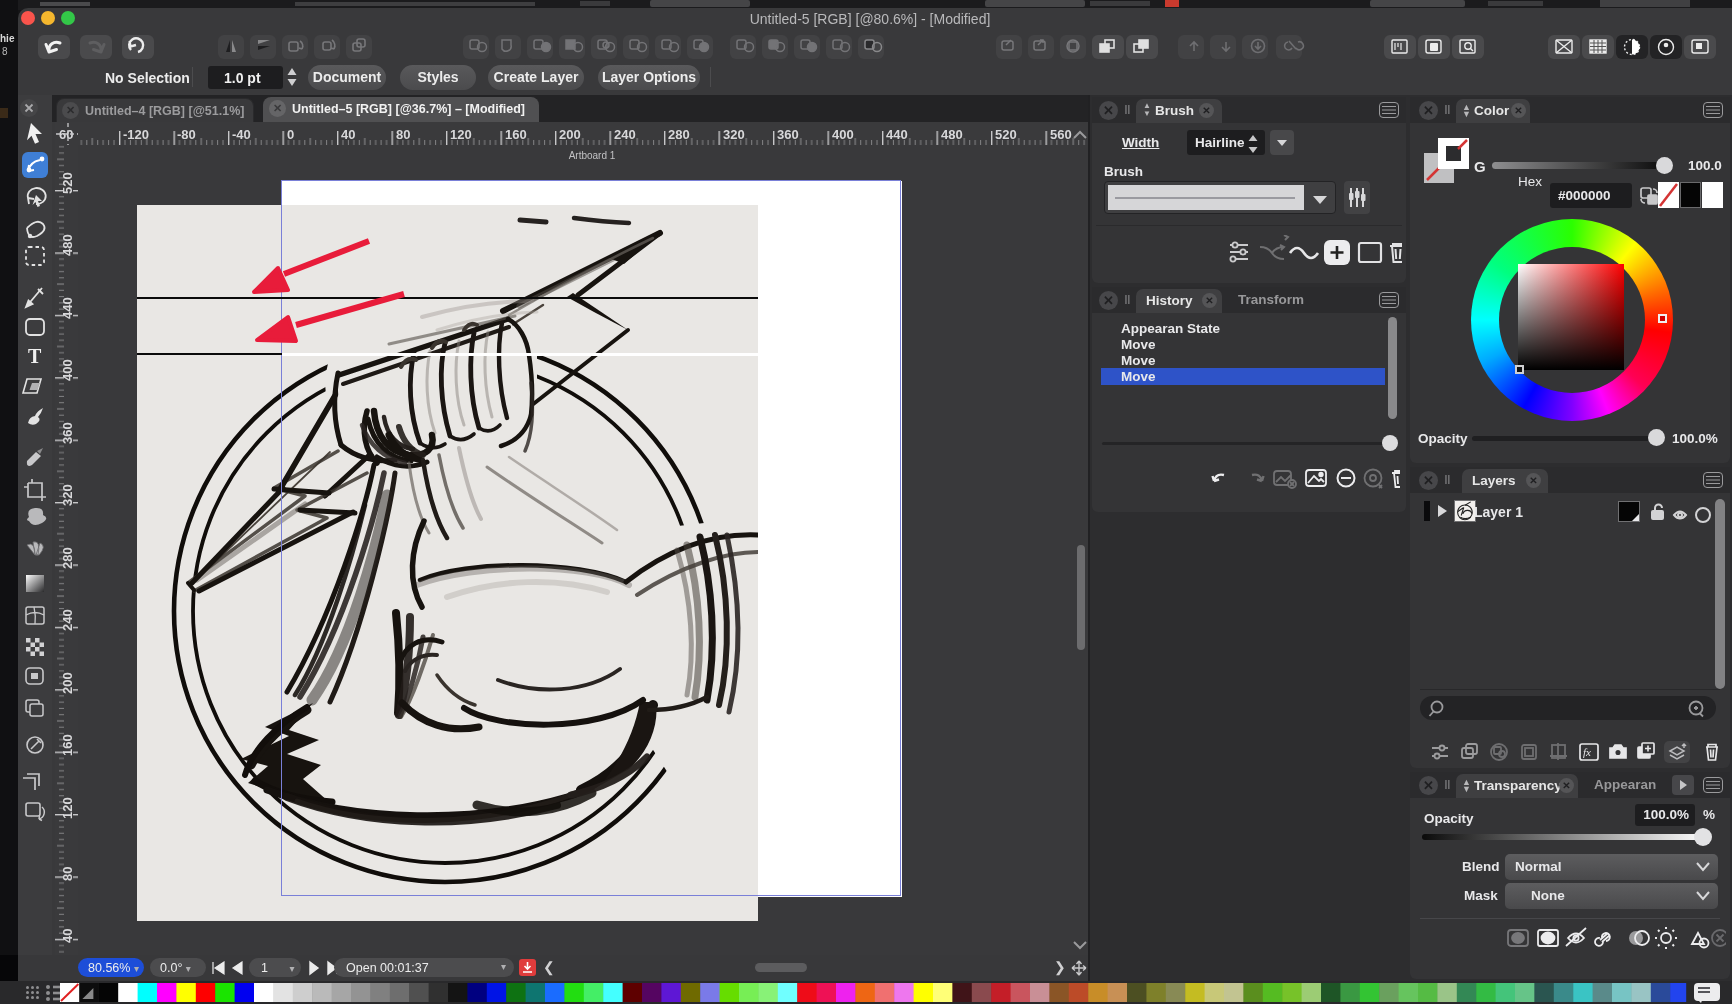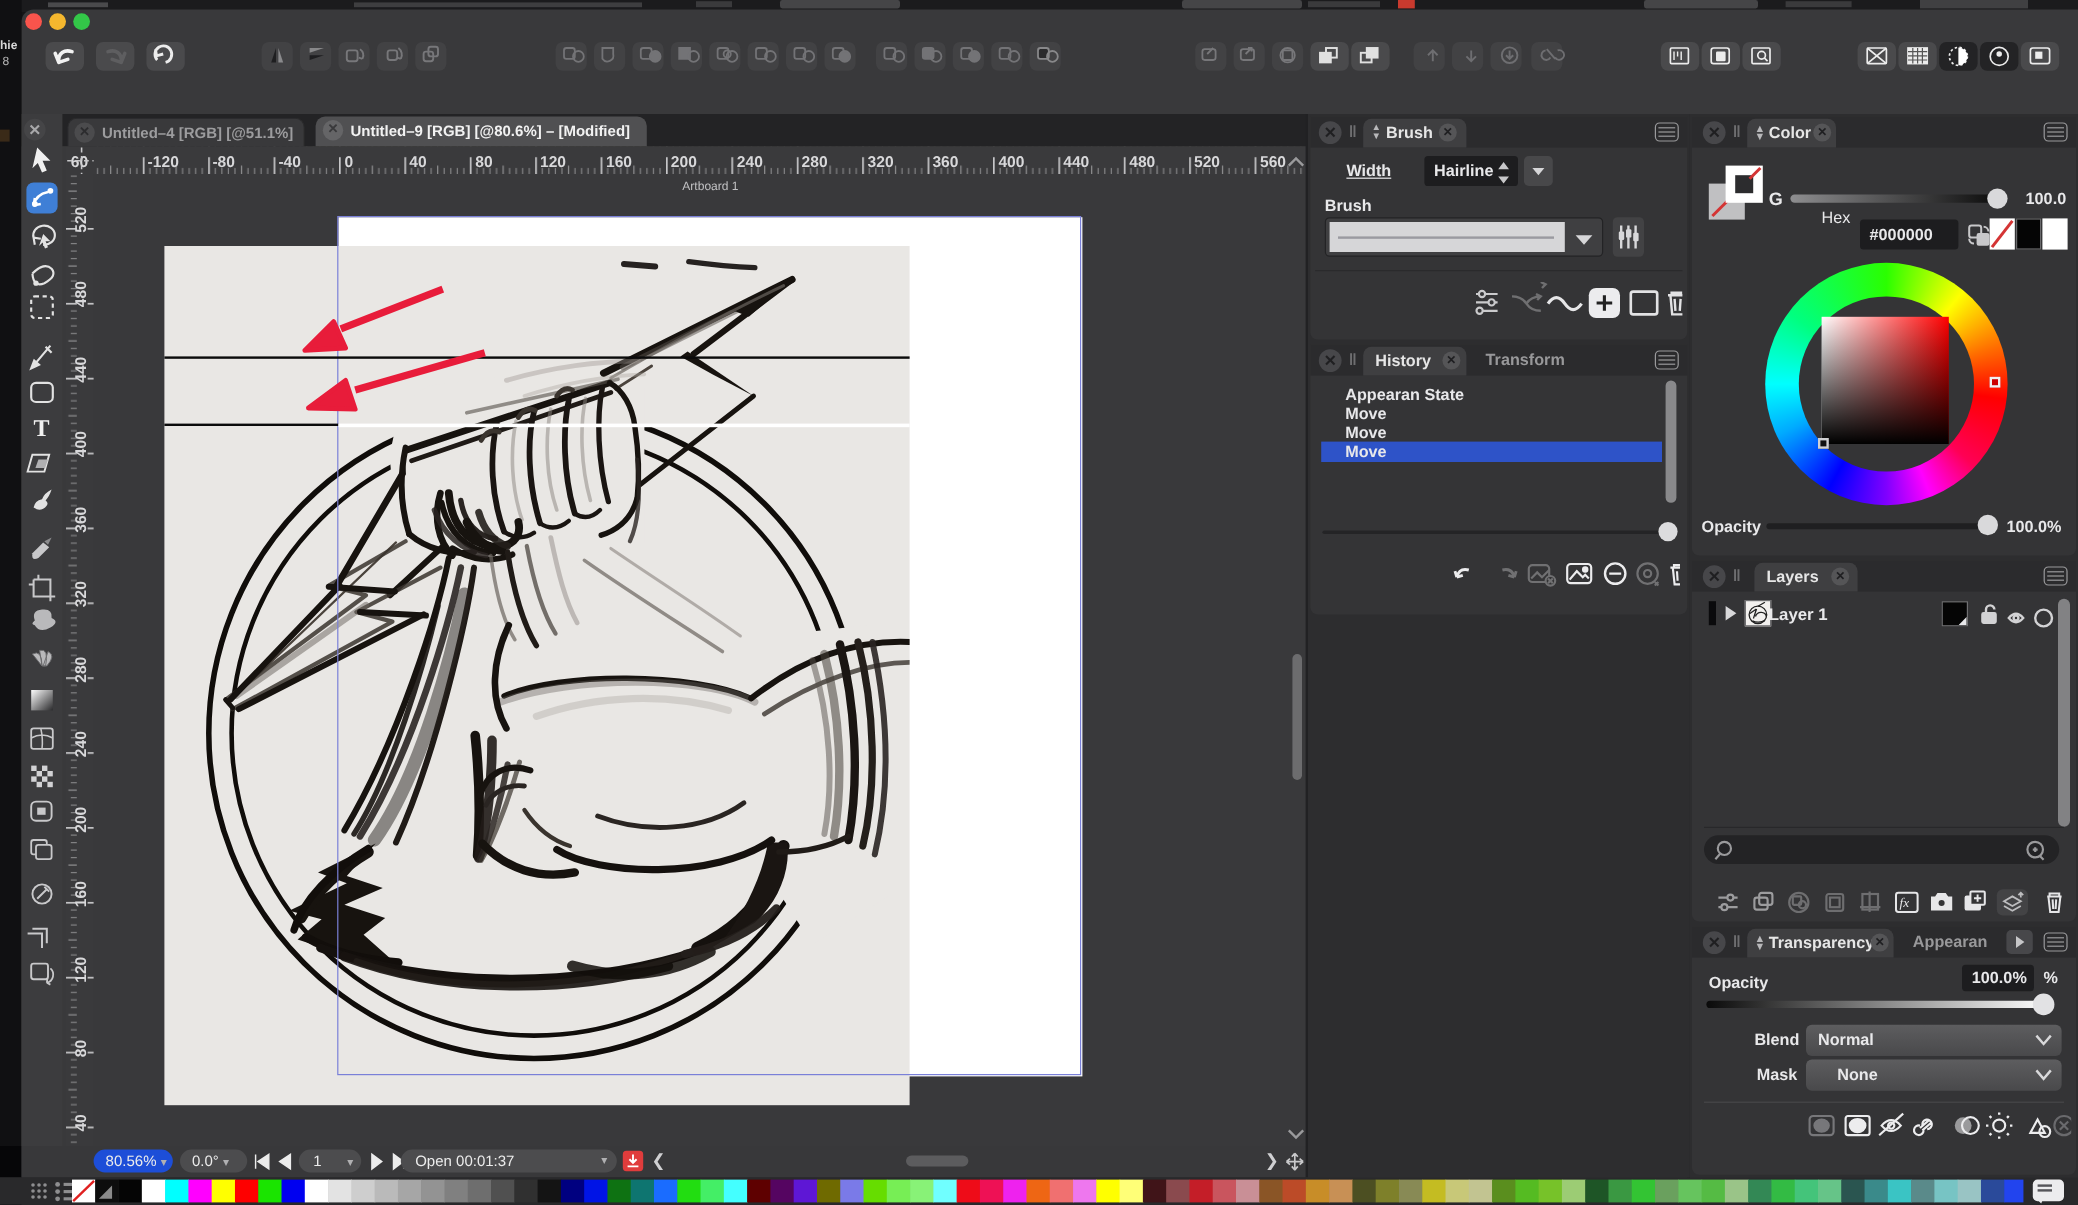--- a/index.html
+++ b/index.html
@@ -31,20 +31,21 @@
   <div class="abs" style="left:0;top:33px;color:#d8d8d8;font-size:10px;font-weight:bold;">hie</div>
   <div class="abs" style="left:2px;top:46px;color:#b8b8b8;font-size:10px;">8</div>
   <div class="abs" style="left:0;top:108px;width:8px;height:10px;background:#3a2a18;"></div>
   <div class="abs" style="left:0;top:955px;width:18px;height:30px;background:#060608;"></div>
 
   <div class="abs" style="left:18px;top:8px;width:1714px;height:996px;background:#39393b;border-radius:10px 0 0 0;"></div>
 
   <div class="abs" style="left:21px;top:11px;width:14px;height:14px;border-radius:50%;background:#f9544c;"></div>
   <div class="abs" style="left:41px;top:11px;width:14px;height:14px;border-radius:50%;background:#f5b72e;"></div>
   <div class="abs" style="left:61px;top:11px;width:14px;height:14px;border-radius:50%;background:#33c748;"></div>
+  <div class="abs" style="left:600px;top:11px;width:540px;color:#b9b9bb;font-size:14px;text-align:center;">Untitled-5 [RGB] [@80.6%] - [Modified]</div>
 
   <div id="toolbar" class="abs" style="left:18px;top:31px;width:1714px;height:31px;">
     <svg width="1714" height="31" style="position:absolute;left:0;top:0;">
       <defs>
         <g id="tbtn">
             <rect x="0" y="0" width="32" height="24" rx="6" fill="#4a4a4c"></rect>
           </g>
         <g id="tbtnD">
             <rect x="0" y="0" width="26" height="24" rx="6" fill="#424244"></rect>
           </g>
@@ -187,32 +188,46 @@
             <path d="M1614 8.5 a7.5 7.5 0 0 1 0 15 z" fill="#fff" stroke="none"></path>
           <circle cx="1648" cy="16" r="7.5"></circle>
             <circle cx="1648" cy="14" r="1.6" fill="#ececec"></circle>
           <rect x="1674" y="9" width="16" height="13" rx="2"></rect>
             <rect x="1678" y="12" width="6" height="6" fill="#ececec" stroke="none"></rect>
         </g>
       </g>
     </svg>
   </div>
 
+  <div id="ctxbar" class="abs" style="left:18px;top:62px;width:1714px;height:33px;color:#ececec;font-size:14px;font-weight:bold;">
+    <div class="abs" style="left:87px;top:8px;">No Selection</div>
+    <div class="abs" style="left:174px;top:5px;width:1px;height:20px;background:#4c4c4e;"></div>
+    <div class="abs" style="left:190px;top:4px;width:75px;height:23px;background:#1d1d1f;border-radius:3px;color:#f0f0f0;padding:4px 0 0 16px;">1.0 pt</div>
+    <svg class="abs" style="left:267px;top:3px;" width="14" height="24">
+        <path d="M7 3 l4.5 7 h-9 z" fill="#cfcfd1"></path>
+        <path d="M7 21 l4.5 -7 h-9 z" fill="#cfcfd1"></path>
+      </svg>
+    <div class="abs" style="left:290px;top:3px;width:78px;height:25px;background:linear-gradient(#59595b,#4b4b4d);border-radius:14px;text-align:center;padding-top:4px;">Document</div>
+    <div class="abs" style="left:382px;top:3px;width:76px;height:25px;background:linear-gradient(#59595b,#4b4b4d);border-radius:14px;text-align:center;padding-top:4px;">Styles</div>
+    <div class="abs" style="left:470px;top:3px;width:96px;height:25px;background:linear-gradient(#59595b,#4b4b4d);border-radius:14px;text-align:center;padding-top:4px;">Create Layer</div>
+    <div class="abs" style="left:580px;top:3px;width:102px;height:25px;background:linear-gradient(#59595b,#4b4b4d);border-radius:14px;text-align:center;padding-top:4px;">Layer Options</div>
+    <div class="abs" style="left:692px;top:5px;width:1px;height:20px;background:#4c4c4e;"></div>
+  </div>
 
   <div id="tabbar" class="abs" style="left:18px;top:95px;width:1072px;height:27px;background:#232325;font-size:12.5px;font-weight:bold;white-space:nowrap;">
     <div class="abs" style="left:4px;top:4px;">
         <div class="xcirc" style="background:#414143;color:#a6a6a8;">✕</div>
       </div>
     <div class="abs" style="left:38px;top:3px;width:198px;height:24px;background:#39393b;border:1px solid #2a2a2c;border-bottom:none;border-radius:8px 8px 0 0;color:#9c9c9e;">
       <div class="xcirc abs" style="left:5px;top:3px;width:17px;height:17px;line-height:17px;background:#4b4b4d;color:#2c2c2e;font-size:11px;">✕</div>
       <div class="abs" style="left:28px;top:5px;">Untitled–4 [RGB] [@51.1%]</div>
     </div>
     <div class="abs" style="left:245px;top:2px;width:276px;height:25px;background:#505052;border-radius:8px 8px 0 0;color:#f2f2f2;">
       <div class="xcirc abs" style="left:6px;top:3px;width:17px;height:17px;line-height:17px;background:#656567;color:#39393b;font-size:11px;">✕</div>
-      <div class="abs" style="left:29px;top:5px;">Untitled–9 [RGB] [@80.6%] – [Modified]</div>
+      <div class="abs" style="left:29px;top:5px;">Untitled–5 [RGB] [@36.7%] – [Modified]</div>
     </div>
   </div>
 
   <div id="canvas" class="abs" style="left:18px;top:122px;width:1072px;height:833px;background:#39393b;overflow:hidden;">
 
     <div class="abs" style="left:474px;top:28px;width:200px;text-align:center;color:#c2c2c4;font-size:10px;">Artboard 1</div>
 
     <div class="abs" style="left:264px;top:59px;width:620px;height:716px;background:#ffffff;"></div>
 
     <div class="abs" style="left:119px;top:83px;width:621px;height:716px;background:#e9e7e4;">

